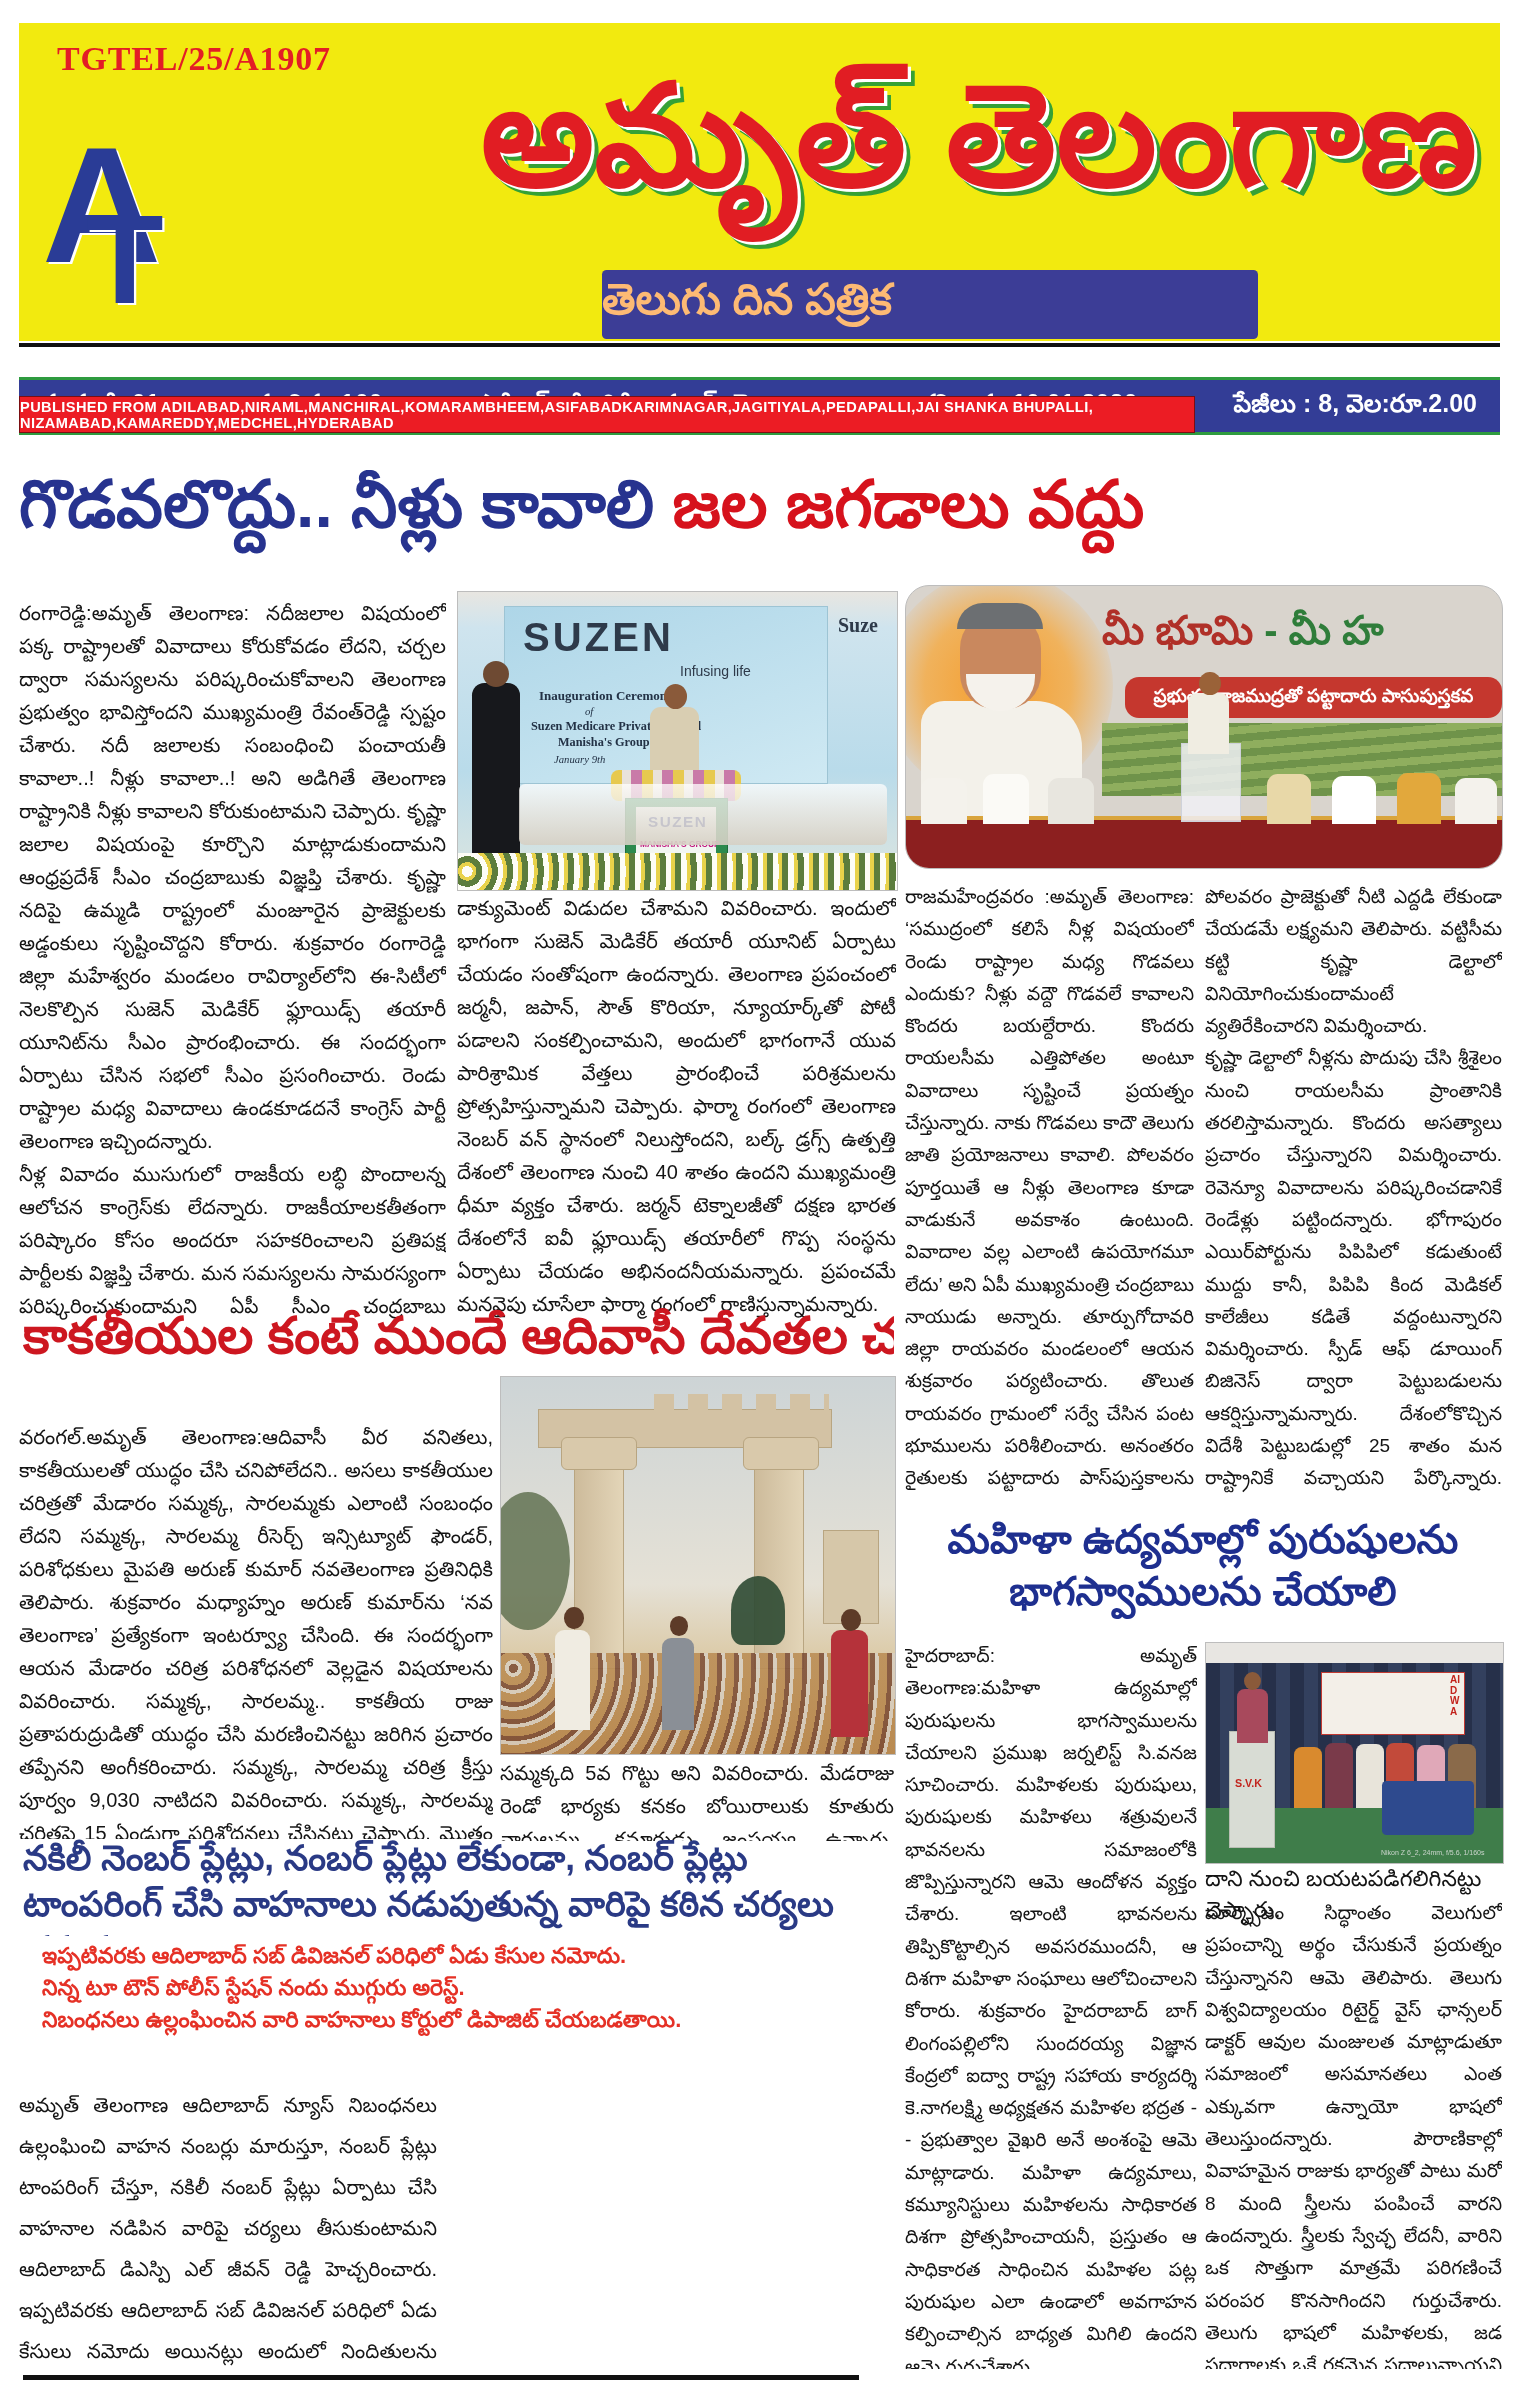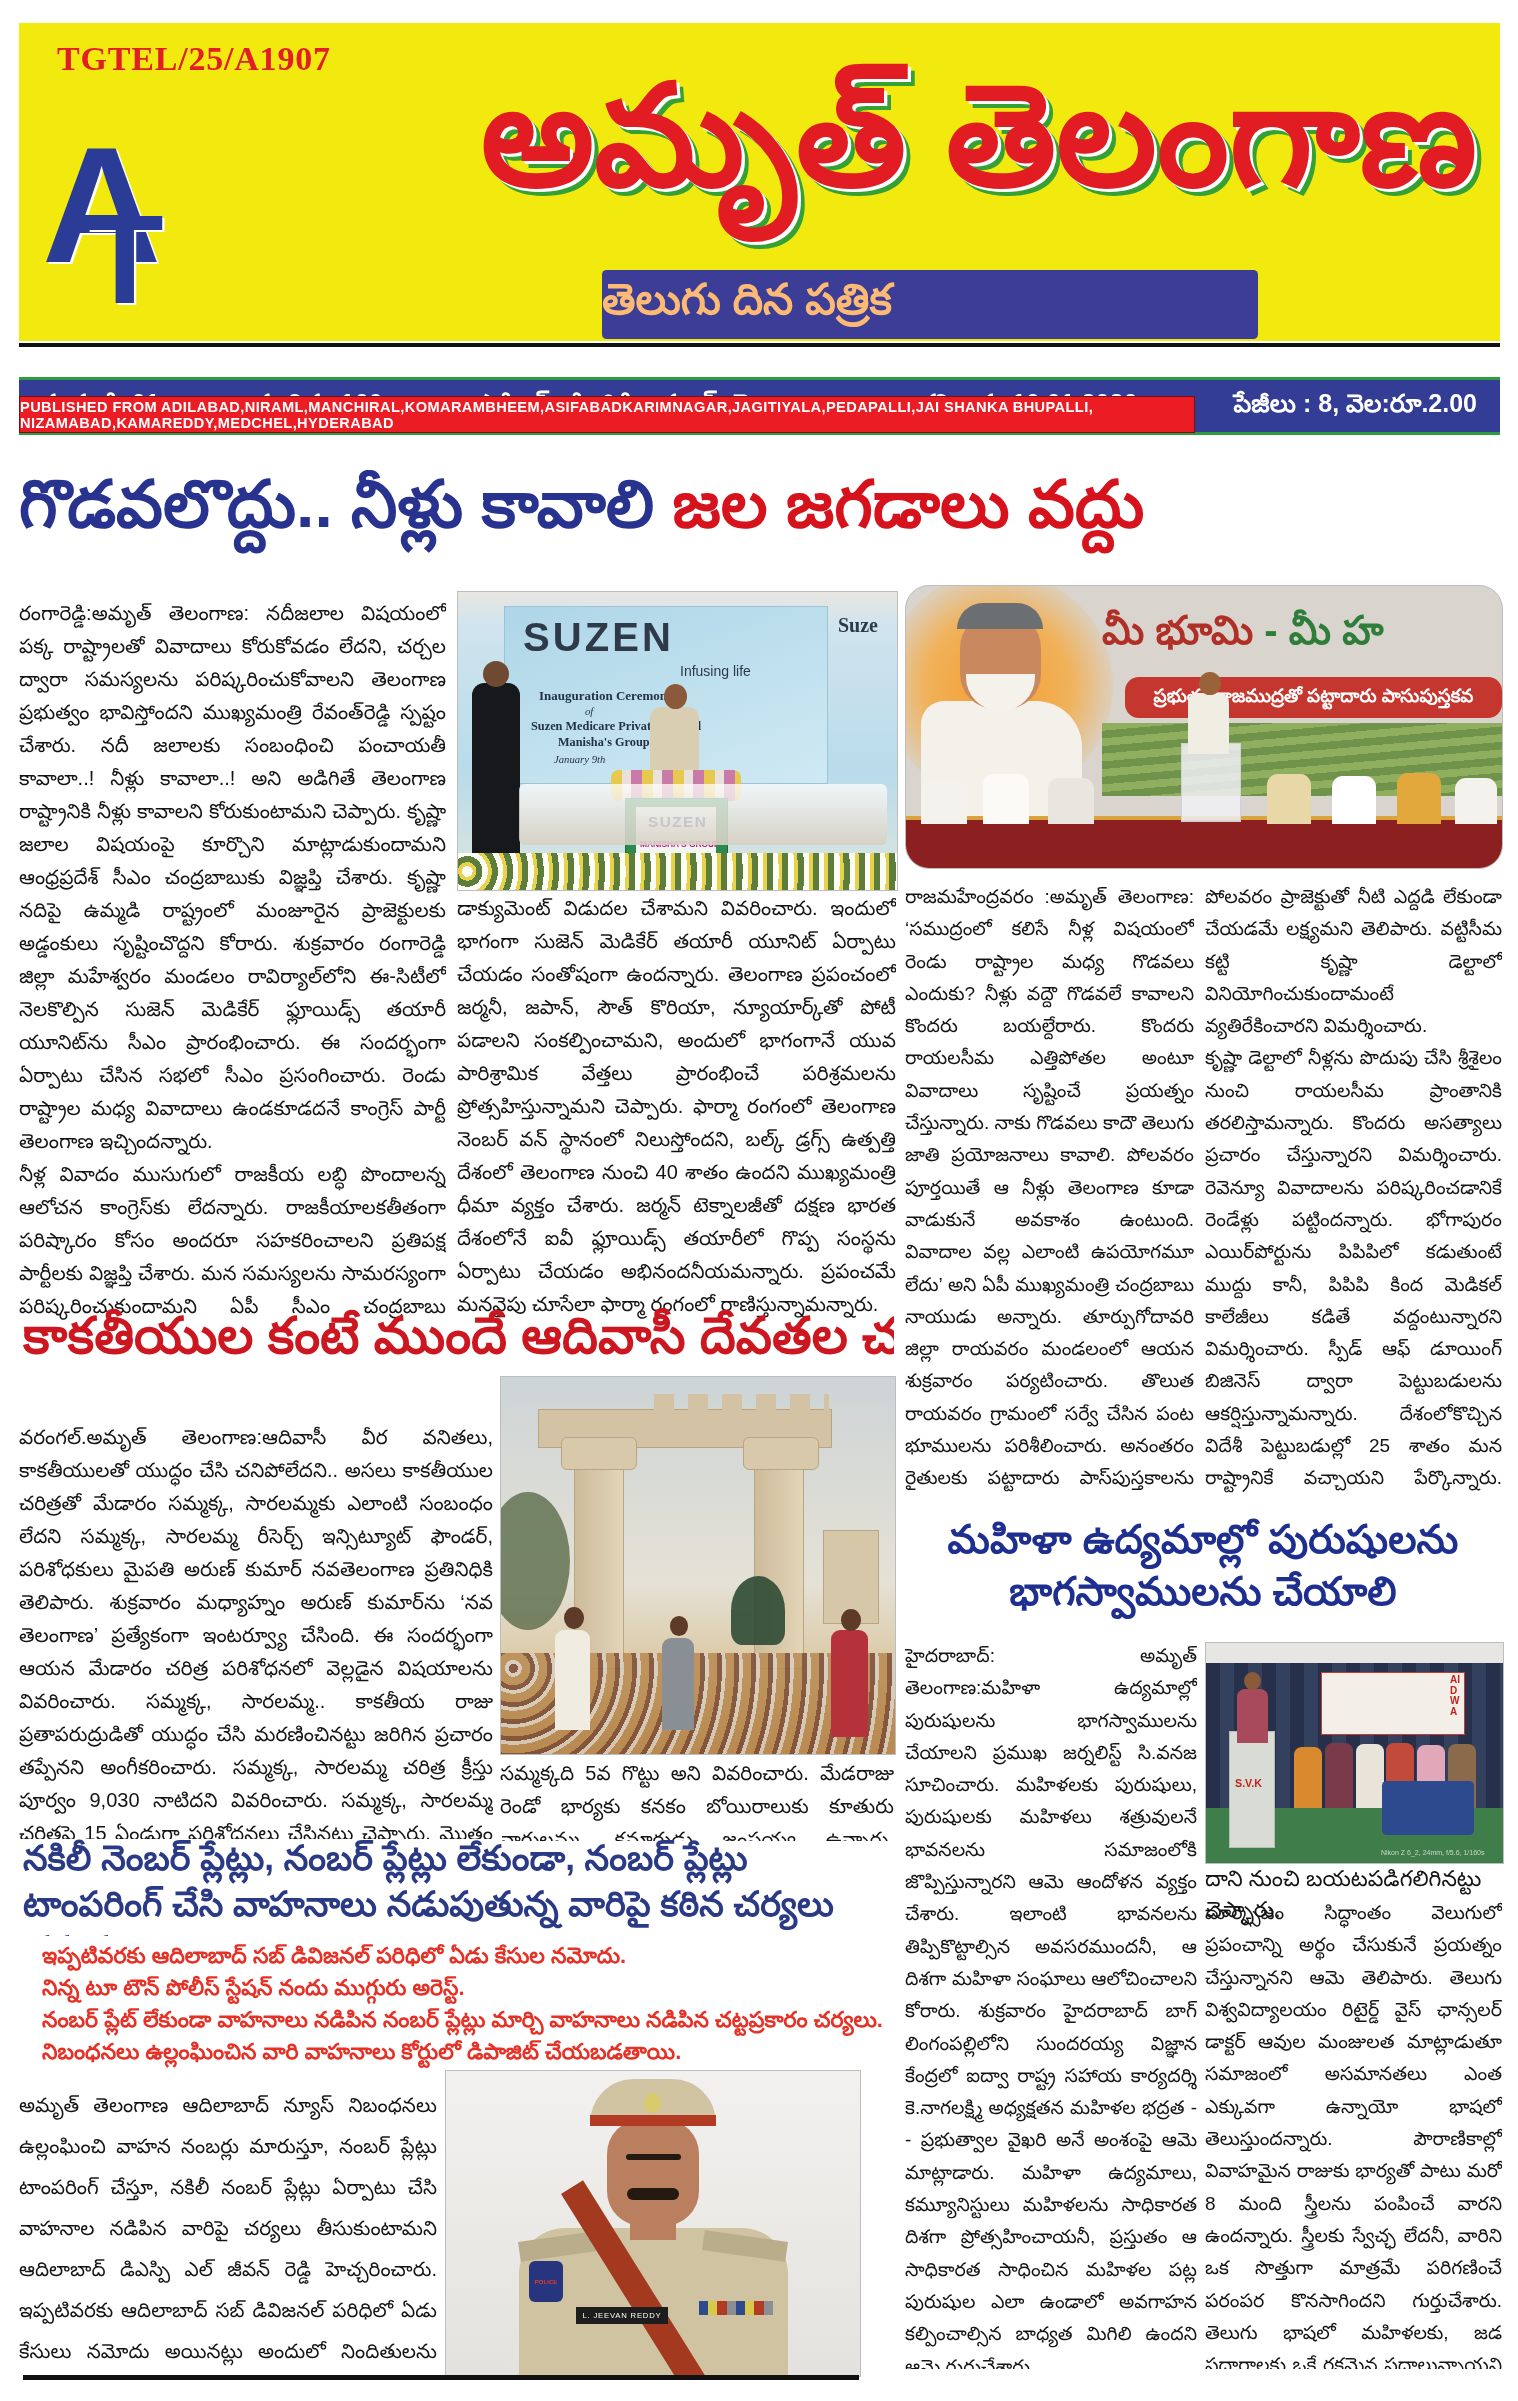--- a/index.html
+++ b/index.html
@@ -176,43 +176,22 @@
     <div style="left:176px;top:138px;width:92px;height:54px;background:#2e4a8e;border-radius:4.6px;"></div>
     <div style="left:175px;top:206px;font-size:7px;color:#e8e8e8;opacity:.8;">Nikon Z 6_2, 24mm, f/5.6, 1/160s</div>
   </div>
   <div class="abs caption" style="left:1205px;top:1866px;width:297px;height:31px;">దాని నుంచి బయటపడిగలిగినట్టు చెప్పారు.</div>
   <div class="abs col narrow" style="left:1205px;top:1897px;width:297px;height:472px;">మార్క్సిజం సిద్ధాంతం వెలుగులో ప్రపంచాన్ని అర్థం చేసుకునే ప్రయత్నం చేస్తున్నానని ఆమె తెలిపారు. తెలుగు విశ్వవిద్యాలయం రిటైర్డ్ వైస్ ఛాన్సలర్ డాక్టర్ ఆవుల మంజులత మాట్లాడుతూ సమాజంలో అసమానతలు ఎంత ఎక్కువగా ఉన్నాయో భాషలో తెలుస్తుందన్నారు. పౌరాణికాల్లో వివాహమైన రాజుకు భార్యతో పాటు మరో 8 మంది స్త్రీలను పంపించే వారని ఉందన్నారు. స్త్రీలకు స్వేచ్ఛ లేదనీ, వారిని ఒక సొత్తుగా మాత్రమే పరిగణించే పరంపర కొనసాగిందని గుర్తుచేశారు. తెలుగు భాషలో మహిళలకు, జడ పదార్థాలకు ఒకే రకమైన పదాలున్నాయని ఆందోళన వ్యక్తం చేశారు. ఈ అసమానతులను పోగొట్టేందుకు పోరాడిన స్త్రీలెందరో ఉంటే, వారికి సహకరించిన పురుషులెందరో ఉన్నారని ఆమె గుర్తుచేశారు. ఇప్పటికీ సమాజంలో అసమానతలు కొనసాగుతున్నాయనీ, వాటిని అధిగమించడానికీ, స్త్రీ-పురుషుల్లో సమాజం పట్ల అవగాహన పెరగాలని మంజులత అభిప్రాయపడ్డారు. అలాంటి అవగాహన పెంచే చదువు లభిస్తే పోరాడే శక్తి వస్తుందన్నారు. అధ్యయనానికి ప్రాధాన్యమివ్వాలి-పుణ్యవతిపనితో పాటు అధ్యయనానికి ప్రాధాన్యతనివ్వాలని ఐద్వా ఆల్ ఇండియా కోశాధికారి పుణ్యవతి సూచించారు. ఆధునిక మహిళ భారతదేశాన్ని మారుస్తుందన్న గురజాడ మాటలను నిజం చేయాలని కోరారు. ఇంట్లో పెద్దలు చేసే దాన్నే పిల్లలు చేస్తారనీ, చిన్నప్పటీ నుంచే అసమానతల భావనలు లేకుండా పెంచాలన్నారు. ఐద్వా హైదరాబాద్ సిటీ సెంట్రల్ కమిటీ క్యాలెండర్ ను వనజ, మంజులతలు ఐద్వా నాయకులతో కలిసి ఆవిష్కరించారు.</div>
 
   <div class="abs h-plate" style="left:23px;top:1835px;width:871px;height:101px;overflow:hidden;">నకిలీ నెంబర్ ప్లేట్లు, నంబర్ ప్లేట్లు లేకుండా, నంబర్ ప్లేట్లు టాంపరింగ్ చేసి వాహనాలు నడుపుతున్న వారిపై కఠిన చర్యలు తప్పవు.</div>
   <div class="abs bullets" style="left:42px;top:1940px;width:848px;height:142px;overflow:hidden;">
     <div>ఇప్పటివరకు ఆదిలాబాద్ సబ్ డివిజనల్ పరిధిలో ఏడు కేసుల నమోదు.</div>
     <div>నిన్న టూ టౌన్ పోలీస్ స్టేషన్ నందు ముగ్గురు అరెస్ట్.</div>
-    <div>నంబర్ ప్లేట్ లేకుండా వాహనాలు నడిపిన నంబర్ ప్లేట్లు మార్చి వాహనాలు నడిపిన చట్టప్రకారం చర్యలు.</div>
     <div>నిబంధనలు ఉల్లంఘించిన వారి వాహనాలు కోర్టులో డిపాజిట్ చేయబడతాయి.</div>
 
   </div>
   <div class="abs col" style="left:19px;top:2085px;width:418px;height:288px;line-height:2.05;">అమృత్ తెలంగాణ ఆదిలాబాద్ న్యూస్ నిబంధనలు ఉల్లంఘించి వాహన నంబర్లు మారుస్తూ, నంబర్ ప్లేట్లు టాంపరింగ్ చేస్తూ, నకిలీ నంబర్ ప్లేట్లు ఏర్పాటు చేసి వాహనాల నడిపిన వారిపై చర్యలు తీసుకుంటామని ఆదిలాబాద్ డిఎస్పి ఎల్ జీవన్ రెడ్డి హెచ్చరించారు. ఇప్పటివరకు ఆదిలాబాద్ సబ్ డివిజనల్ పరిధిలో ఏడు కేసులు నమోదు అయినట్లు అందులో నిందితులను అరెస్టు చేసినట్లు తెలిపారు. శుక్రవారం రెండవ పట్టణ పోలీస్ స్టేషన్లో ఒక వాహనానికి రిజిస్ట్రేషన్ లేకుండా ఫేక్ నెంబర్ ప్లేట్ తో తిరుగుతూ ఉన్నటువంటి యజమానిని దానిని అమ్మిన వారిని నలుగురిపై కేసు నమోదు చేసి, ముగ్గురిని అరెస్ట్ చేయడం జరిగిందని తెలిపారు. ఎట్టి పరిస్థితుల్లోనూ నకిలీ నంబర్ ప్లేట్లను వినియోగించిన వారిపై చర్యలు తప్పవని హెచ్చరించారు. నిబంధనలు ఉల్లంఘించిన వారిపై చర్యలు తప్పవని హెచ్చరించారు. నిబంధనలు ఉల్లంఘించిన వారి వాహనాలను సీజ్ చేసి కోర్టులో డిపాజి చేయబడతాయని తెలిపారు.</div>
 
-  <div class="abs ph" style="left:445px;top:2070px;width:414px;height:305px;background:linear-gradient(180deg,#f2f1ef,#e4e2de);">
-    <div style="left:73px;top:157px;width:269px;height:148px;background:#cfc3a2;border-radius:46px 46px 0 0;"></div>
-    <div style="left:73px;top:165px;width:84px;height:20px;background:#b9ad8c;transform:rotate(-8deg);"></div>
-    <div style="left:257px;top:165px;width:84px;height:20px;background:#b9ad8c;transform:rotate(8deg);"></div>
-    <div style="left:184px;top:138px;width:46px;height:31px;background:#b97f5e;"></div>
-    <div style="left:161px;top:48px;width:92px;height:107px;background:#b97f5e;border-radius:35px;"></div>
-    <div style="left:181px;top:117px;width:52px;height:12.3px;background:#241a12;border-radius:6.1px;"></div>
-    <div style="left:180px;top:83px;width:55px;height:6.1px;background:#241a12;border-radius:3.1px;"></div>
-    <div style="left:144px;top:7.7px;width:126px;height:44px;background:#cfc3a2;border-radius:54px 54px 0 0;"></div>
-    <div style="left:144px;top:44px;width:126px;height:10.7px;background:#b23b23;"></div>
-    <div style="left:198px;top:21.5px;width:17px;height:20px;background:#d8c96a;border-radius:50%;"></div>
-    <div style="left:115px;top:123px;width:26px;height:230px;background:#a33a1f;transform:rotate(-32deg);transform-origin:top left;"></div>
-    <div style="left:130px;top:236px;width:92px;height:17px;background:#1d1d1d;display:flex;align-items:center;justify-content:center;">
-      <span style="position:static;color:#ffffff;font-size:7.7px;letter-spacing:0.8px;">L. JEEVAN REDDY</span>
-    </div>
-    <div style="left:253px;top:230px;width:74px;height:14px;background:repeating-linear-gradient(90deg,#2e4a8e 0 9.2px,#d8c94a 9.2px 18.4px,#b23b23 18.4px 28px,#8a8f96 28px 37px);"></div>
-    <div style="left:83px;top:190px;width:34px;height:41px;background:#27357f;border-radius:6.1px;display:flex;align-items:center;justify-content:center;">
-      <span style="position:static;color:#e23a2e;font-size:6.1px;font-weight:bold;">POLICE</span>
-    </div>
-  </div>
 
   <div class="abs rule" style="left:23px;top:2375px;width:836px;height:4.6px;"></div>
 
 </div>
 
 
 </body></html>

